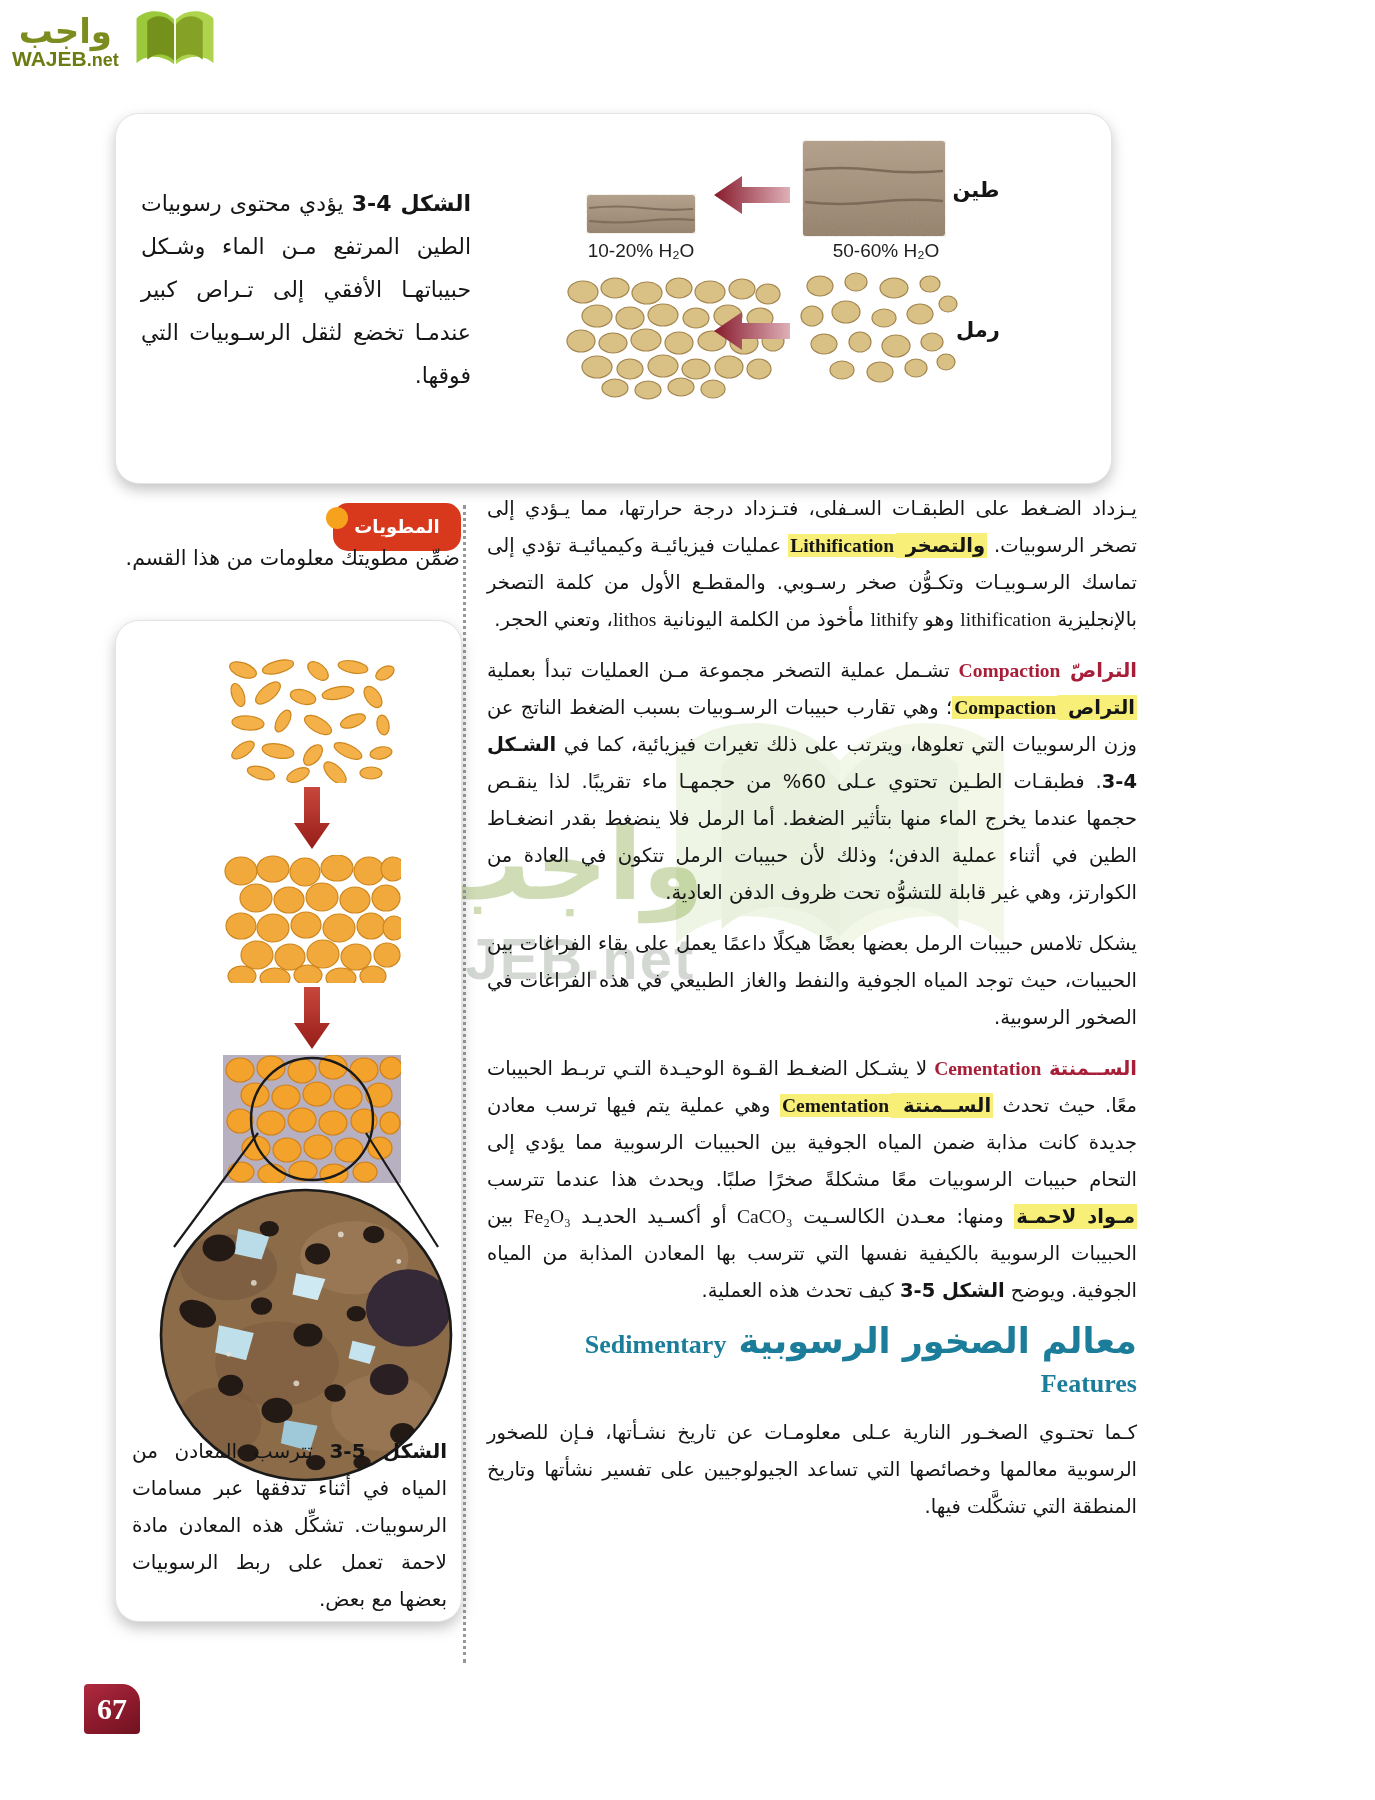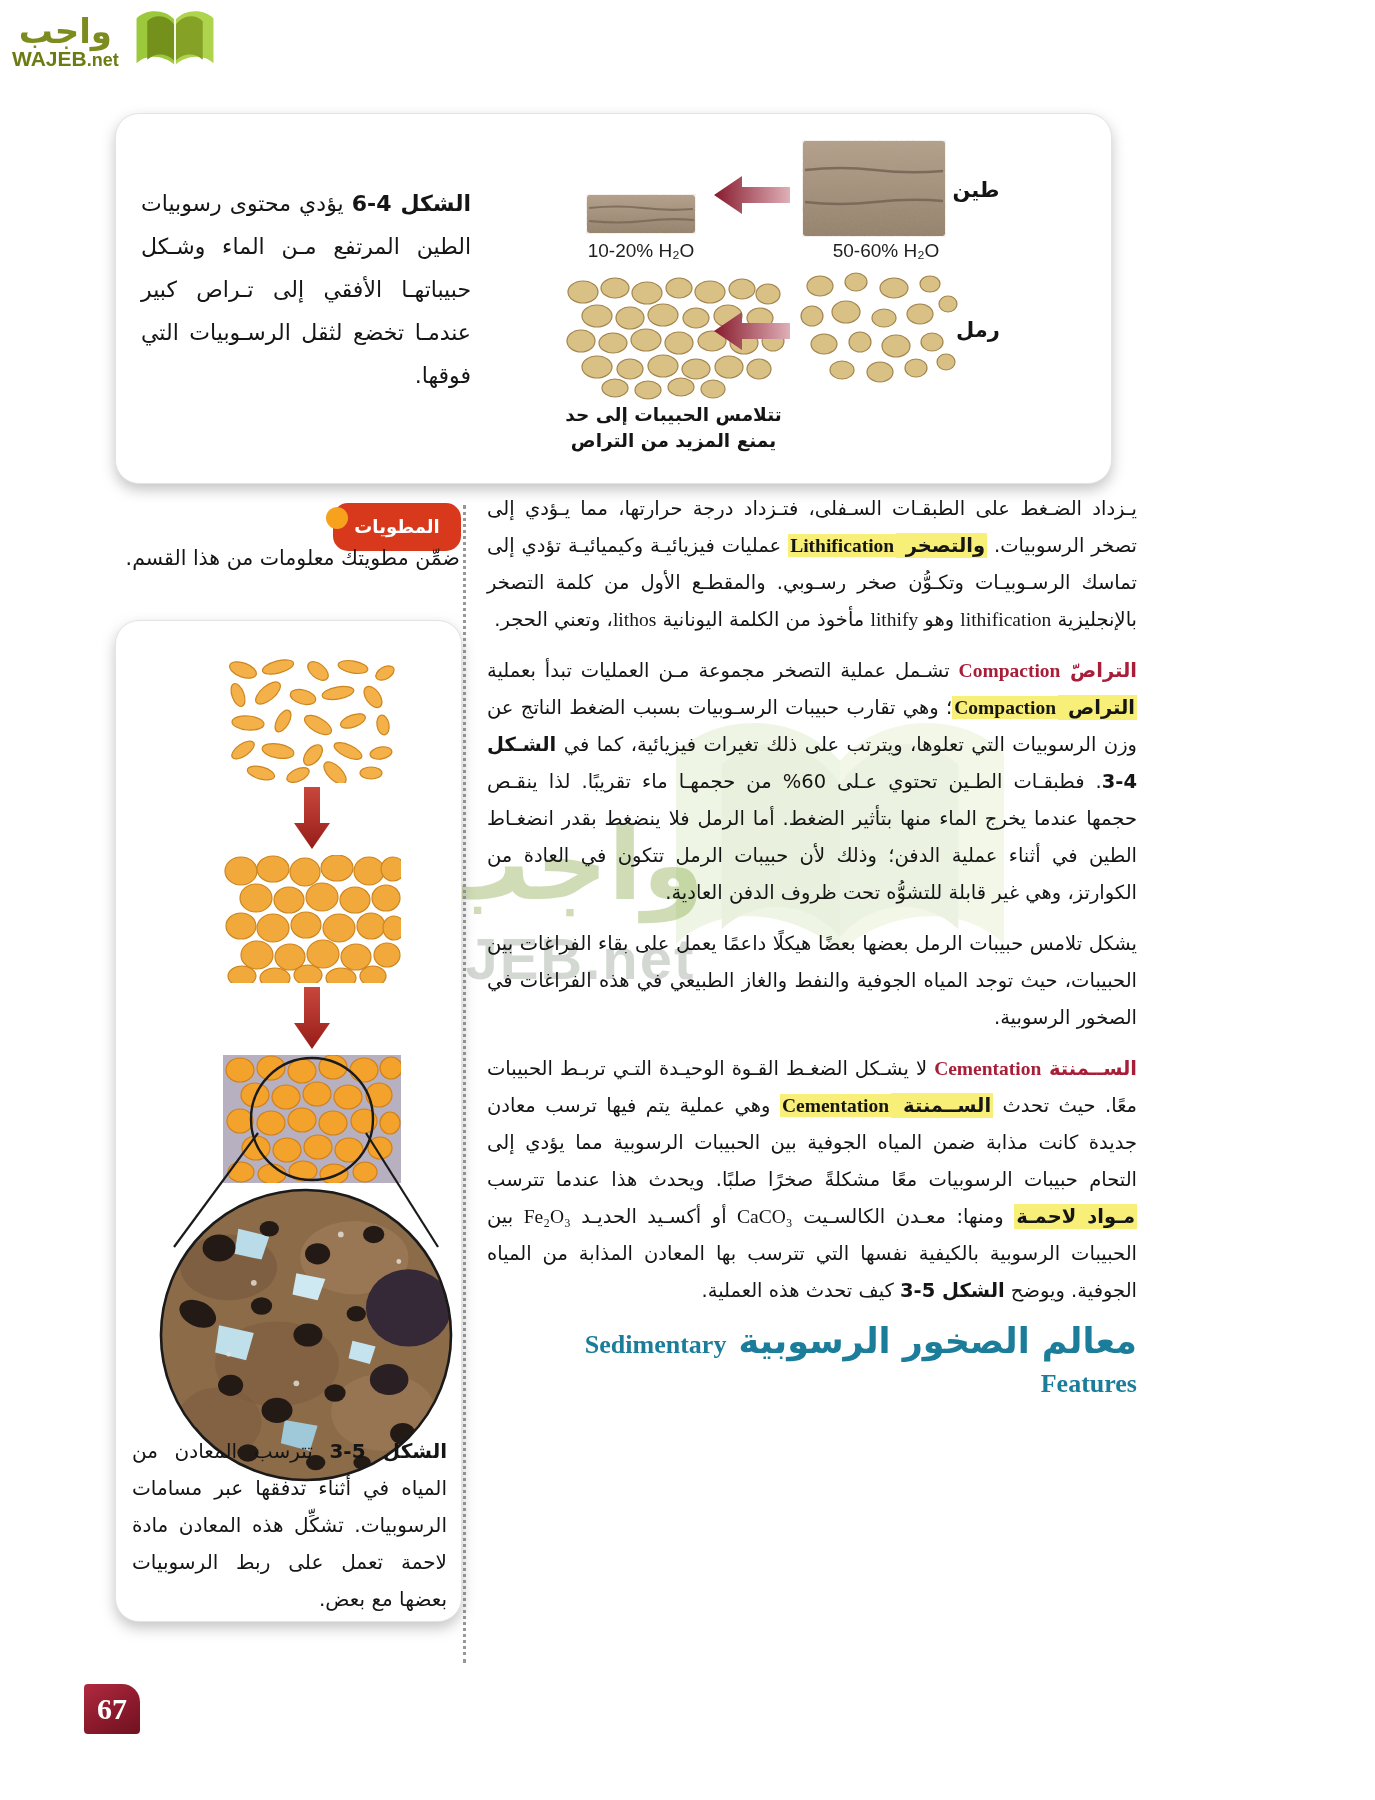--- a/index.html
+++ b/index.html
@@ -75,21 +75,21 @@
         <path d="M50 16 C38 2 16 4 7 14 L7 64 C18 53 38 55 50 66 Z" fill="#9cc83c"></path>
         <path d="M50 16 C62 2 84 4 93 14 L93 64 C82 53 62 55 50 66 Z" fill="#aed44e"></path>
         <path d="M50 22 C41 9 27 9 19 17 L19 60 C29 51 42 53 50 62 Z" fill="#74911c"></path>
         <path d="M50 22 C59 9 73 9 81 17 L81 60 C71 51 58 53 50 62 Z" fill="#86a226"></path>
         <rect x="49" y="14" width="2" height="52" fill="#ffffff"></rect>
       </svg>
     </span>
   </div>
 
   <div class="figbox" id="fig43">
-    <div class="cap43"><span class="b">الشكل 4-6</span><span> يؤدي محتوى رسوبيات الطين المرتفع مـن الماء وشـكل حبيباتهـا الأفقي إلى تـراص كبير عندمـا تخضع لثقل الرسـوبيات التي فوقها.</span></div>
+    <div class="cap43"><span class="b">الشكل 4-3</span><span> يؤدي محتوى رسوبيات الطين المرتفع مـن الماء وشـكل حبيباتهـا الأفقي إلى تـراص كبير عندمـا تخضع لثقل الرسـوبيات التي فوقها.</span></div>
 
     <span class="abs" style="left:470px;top:80px;">
       <svg width="110" height="40" viewBox="0 0 110 40">
         <defs>
           <filter id="noise1">
               <feTurbulence type="fractalNoise" baseFrequency="0.55" numOctaves="3"></feTurbulence>
             <feColorMatrix type="matrix" values="0 0 0 0 0.42  0 0 0 0 0.35  0 0 0 0 0.27  0 0 0 0.55 0"></feColorMatrix>
             </filter>
           <linearGradient id="clayg" x1="0" y1="0" x2="0" y2="1">
             <stop offset="0" stop-color="#b5a18c"></stop>
@@ -188,24 +188,20 @@
           <ellipse cx="134" cy="72" rx="11" ry="9"></ellipse>
             <ellipse cx="44" cy="100" rx="12" ry="9"></ellipse>
           <ellipse cx="82" cy="102" rx="13" ry="10"></ellipse>
             <ellipse cx="118" cy="98" rx="11" ry="9"></ellipse>
           <ellipse cx="148" cy="92" rx="9" ry="8"></ellipse>
         </g>
       </svg>
     </span>
     <div class="mat-label abs" style="left:832px;top:204px;width:60px;">رمل</div>
 
-    <div class="grain-note abs" style="left:430px;top:288px;width:255px;">
-      <div>تتلامس الحبيبات إلى حد</div>
-      <div>يمنع المزيد من التراص</div>
-    </div>
   </div>
 
   <div class="fold-badge">
     <span class="dot"></span>
     <span>المطويات</span>
   </div>
   <div class="fold-text">ضمِّن مطويتك معلومات من هذا القسم.</div>
 
   <div class="divider"></div>
 
@@ -401,17 +397,18 @@
 
     <div class="cap53"><span class="b">الشكل 5-3</span><span> تترسب المعادن من المياه في أثناء تدفقها عبر مسامات الرسوبيات. تشكِّل هذه المعادن مادة لاحمة تعمل على ربط الرسوبيات بعضها مع بعض.</span></div>
   </div>
 
   <div class="maincol">
     <p><span>يـزداد الضـغط على الطبقـات السـفلى، فتـزداد درجة حرارتها، مما يـؤدي إلى تصخر الرسوبيات. </span><span class="b hl">والتصخر </span><span class="en b hl">Lithification</span><span> عمليات فيزيائيـة وكيميائيـة تؤدي إلى تماسك الرسـوبيـات وتكـوُّن صخر رسـوبي. والمقطـع الأول من كلمة التصخر بالإنجليزية </span><span class="en">lithification</span><span> وهو </span><span class="en">lithify</span><span> مأخوذ من الكلمة اليونانية </span><span class="en">lithos</span><span>، وتعني الحجر.</span></p>
     <p><span class="red">التراصّ </span><span class="en red">Compaction</span><span>  تشـمل عملية التصخر مجموعة مـن العمليات تبدأ بعملية </span><span class="b hl">التراص </span><span class="en b hl">Compaction</span><span>؛ وهي تقارب حبيبات الرسـوبيات بسبب الضغط الناتج عن وزن الرسوبيات التي تعلوها، ويترتب على ذلك تغيرات فيزيائية، كما في </span><span class="b">الشـكل 4-3</span><span>. فطبقـات الطـين تحتوي عـلى 60% من حجمهـا ماء تقريبًا. لذا ينقـص حجمها عندما يخرج الماء منها بتأثير الضغط. أما الرمل فلا ينضغط بقدر انضغـاط الطين في أثناء عملية الدفن؛ وذلك لأن حبيبات الرمل تتكون في العادة من الكوارتز، وهي غير قابلة للتشوُّه تحت ظروف الدفن العادية.</span></p>
     <p><span>يشكل تلامس حبيبات الرمل بعضها بعضًا هيكلًا داعمًا يعمل على بقاء الفراغات بين الحبيبات، حيث توجد المياه الجوفية والنفط والغاز الطبيعي في هذه الفراغات في الصخور الرسوبية.</span></p>
     <p><span class="red">الســمنتة </span><span class="en red">Cementation</span><span>  لا يشـكل الضغـط القـوة الوحيـدة التـي تربـط الحبيبات معًا. حيث تحدث </span><span class="b hl">الســمنتة </span><span class="en b hl">Cementation</span><span> وهي عملية يتم فيها ترسب معادن جديدة كانت مذابة ضمن المياه الجوفية بين الحبيبات الرسوبية مما يؤدي إلى التحام حبيبات الرسوبيات معًا مشكلةً صخرًا صلبًا. ويحدث هذا عندما تترسب </span><span class="b hl">مـواد لاحمـة</span><span> ومنها: معـدن الكالسـيت </span><span class="en">CaCO₃</span><span> أو أكسـيد الحديـد </span><span class="en">Fe₂O₃</span><span> بين الحبيبات الرسوبية بالكيفية نفسها التي تترسب بها المعادن المذابة من المياه الجوفية. ويوضح </span><span class="b">الشكل 5-3</span><span> كيف تحدث هذه العملية.</span></p>
     <div class="sec-heading"><span class="h-ar">معالم الصخور الرسوبية </span><span class="h-en">Sedimentary Features</span></div>
+    <p><span>كـما تحتـوي الصخـور النارية عـلى معلومـات عن تاريخ نشـأتها، فـإن للصخور الرسوبية معالمها وخصائصها التي تساعد الجيولوجيين على تفسير نشأتها وتاريخ المنطقة التي تشكَّلت فيها.</span></p>
   </div>
 
   <div class="pagenum">67</div>
 
 </div>
 
 </body></html>

